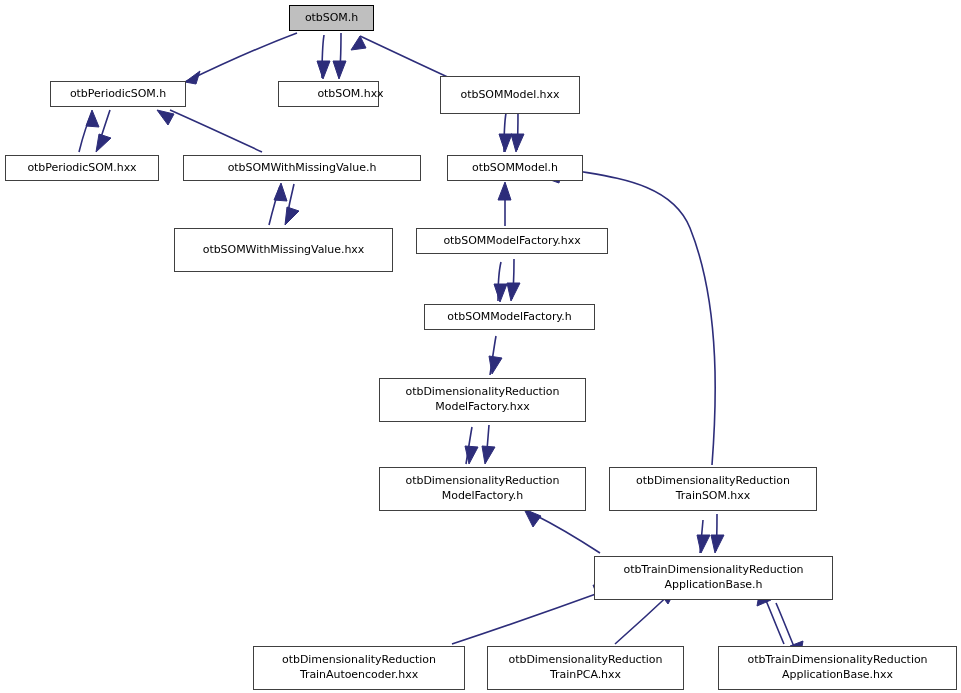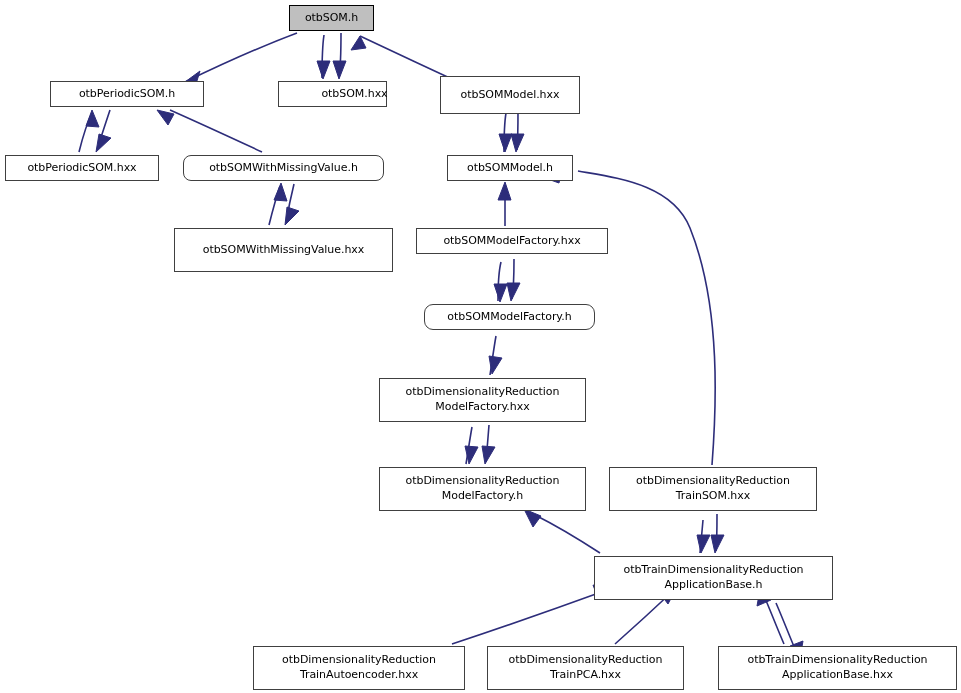--- a/index.html
+++ b/index.html
@@ -146,29 +146,29 @@
         <path d="M 784,644 C 777,628 769,607 762,591" fill="none" stroke="#2d2d7a" stroke-width="1.6"></path>
         <path d="M 760,589 L 757,606 L 771,600 Z" fill="#2d2d7a" stroke="#2d2d7a" stroke-width="1"></path>
       </g>
       <g>
         <path d="M 776,603 C 783,619 791,640 798,656" fill="none" stroke="#2d2d7a" stroke-width="1.6"></path>
         <path d="M 800,658 L 803,641 L 790,646 Z" fill="#2d2d7a" stroke="#2d2d7a" stroke-width="1"></path>
       </g>
     </svg>
   <div id="nodes">
       <div class="node highlight" style="left: 289px; top: 5px; width: 85px; height: 26px;">otbSOM.h</div>
-      <div class="node" style="left: 50px; top: 81px; width: 154px; height: 26px;">otbPeriodicSOM.h</div>
-      <div class="node" style="left: 278px; top: 81px; width: 109px; height: 26px; padding-left: 44px;">otbSOM.hxx</div>
+      <div class="node" style="left: 50px; top: 81px; width: 136px; height: 26px;">otbPeriodicSOM.h</div>
+      <div class="node" style="left: 278px; top: 81px; width: 101px; height: 26px; padding-left: 44px;">otbSOM.hxx</div>
       <div class="node" style="left: 440px; top: 76px; width: 140px; height: 38px;">otbSOMModel.hxx</div>
       <div class="node" style="left: 5px; top: 155px; width: 154px; height: 26px;">otbPeriodicSOM.hxx</div>
-      <div class="node" style="left: 183px; top: 155px; width: 201px; height: 26px; border-radius: 8px;">otbSOMWithMissingValue.h</div>
-      <div class="node" style="left: 447px; top: 155px; width: 126px; height: 26px;">otbSOMModel.h</div>
+      <div class="node" style="left: 183px; top: 155px; width: 238px; height: 26px;">otbSOMWithMissingValue.h</div>
+      <div class="node" style="left: 447px; top: 155px; width: 136px; height: 26px;">otbSOMModel.h</div>
       <div class="node" style="left: 174px; top: 228px; width: 219px; height: 44px;">otbSOMWithMissingValue.hxx</div>
       <div class="node" style="left: 416px; top: 228px; width: 192px; height: 26px;">otbSOMModelFactory.hxx</div>
-      <div class="node" style="left: 424px; top: 304px; width: 171px; height: 26px; border-radius: 9px;">otbSOMModelFactory.h</div>
+      <div class="node" style="left: 424px; top: 304px; width: 171px; height: 26px;">otbSOMModelFactory.h</div>
       <div class="node" style="left: 379px; top: 378px; width: 207px; height: 44px;">otbDimensionalityReduction
 ModelFactory.hxx</div>
       <div class="node" style="left: 379px; top: 467px; width: 207px; height: 44px;">otbDimensionalityReduction
 ModelFactory.h</div>
       <div class="node" style="left: 609px; top: 467px; width: 208px; height: 44px;">otbDimensionalityReduction
 TrainSOM.hxx</div>
       <div class="node" style="left: 594px; top: 556px; width: 239px; height: 44px;">otbTrainDimensionalityReduction
 ApplicationBase.h</div>
       <div class="node" style="left: 253px; top: 646px; width: 212px; height: 44px;">otbDimensionalityReduction
 TrainAutoencoder.hxx</div>

